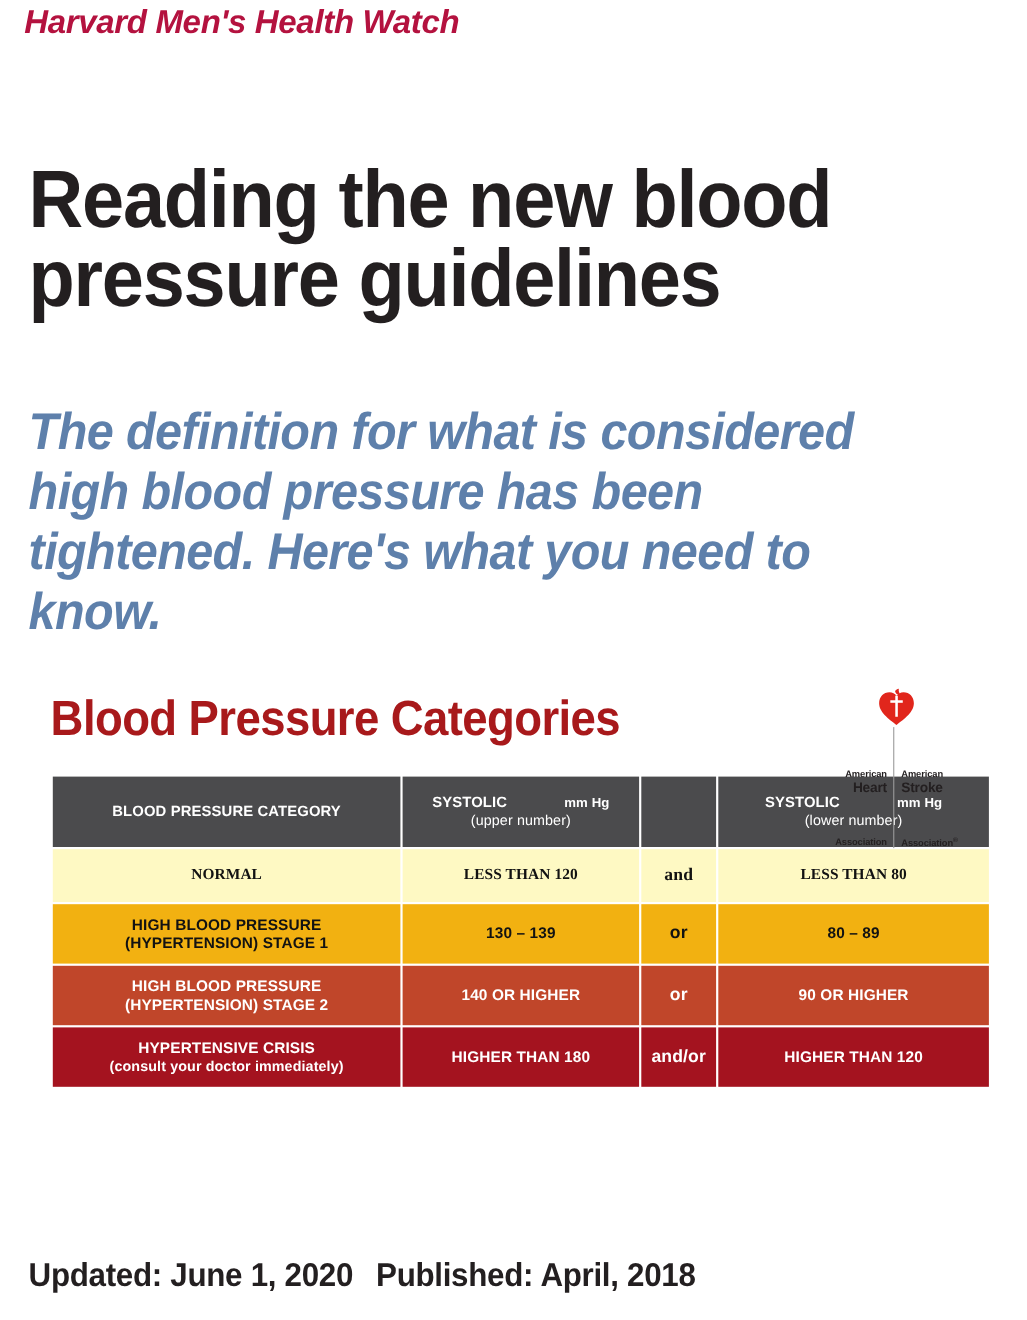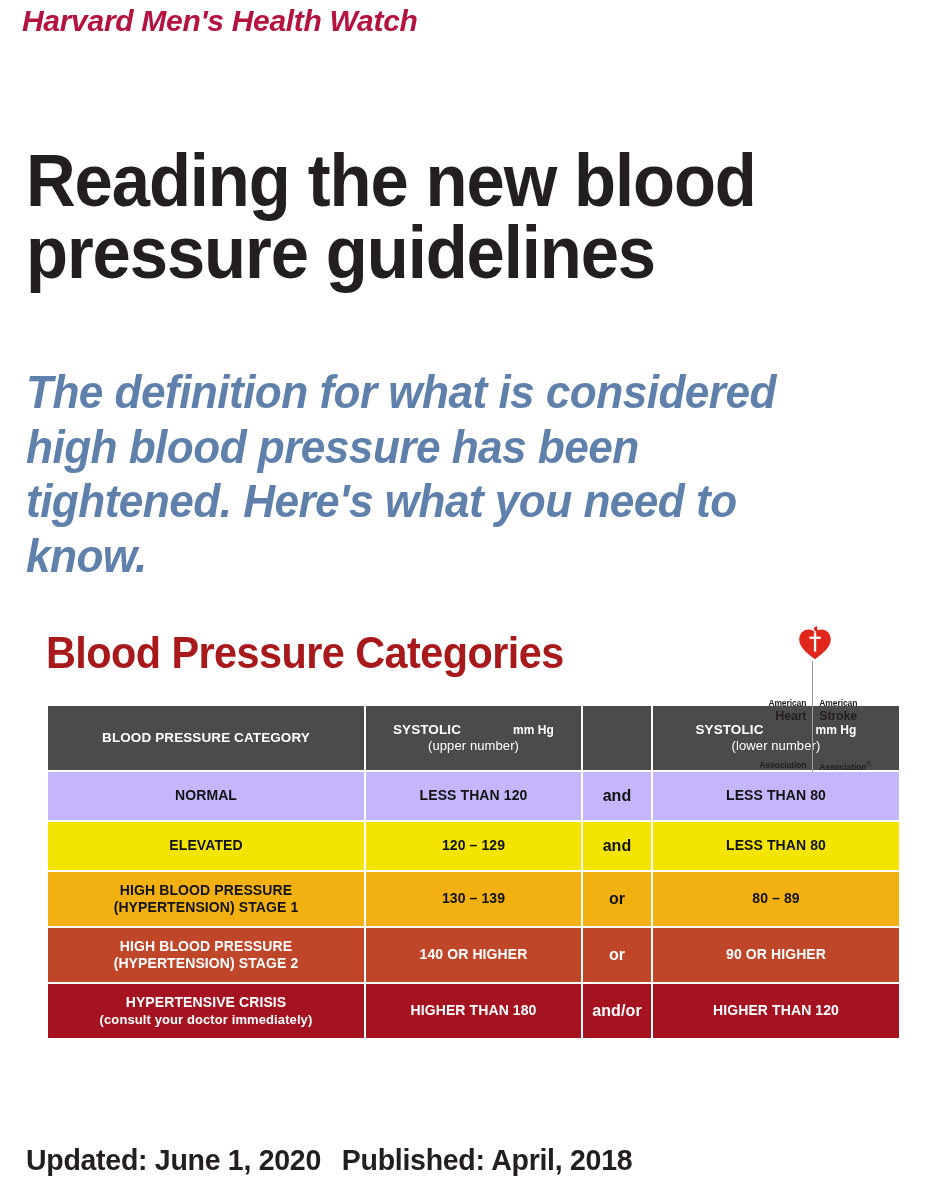--- a/index.html
+++ b/index.html
@@ -177,21 +177,21 @@
 
   tbody td {
     height: 48px;
     font-size: 14px;
     line-height: 1.25;
   }
   tbody td.conn {
     font-size: 16px;
     margin-left: 24px;
   }
-  tbody tr.r-normal td   { background: #c4b5fd; color: #121212; }
+  tbody tr.r-normal td   { background: #fef9c3; color: #121212; font-family: Liberation Serif, serif; }
   tbody tr.r-elevated td { background: #f3e500; color: #121212; }
   tbody tr.r-stage1 td   { background: #f2b111; color: #121212; }
   tbody tr.r-stage2 td   { background: #c0462a; color: #ffffff; }
   tbody tr.r-crisis td   { background: #a4131f; color: #ffffff; }
 
   tbody tr.r-stage1 td, tbody tr.r-stage2 td, tbody tr.r-crisis td { height: 54px; }
 
   .cell-two-line .l1 { display: block; }
   .cell-two-line .l2 { display: block; }
   .crisis-note { font-size: 13px; font-weight: 700; }
@@ -273,28 +273,20 @@
     </thead>
     <tbody>
       <tr class="r-normal">
         <td class="cell-two-line">
           <span class="l1">NORMAL</span>
         </td>
         <td>LESS THAN 120</td>
         <td class="conn">and</td>
         <td>LESS THAN 80</td>
       </tr>
-      <tr class="r-elevated">
-        <td class="cell-two-line">
-          <span class="l1">ELEVATED</span>
-        </td>
-        <td>120 – 129</td>
-        <td class="conn">and</td>
-        <td>LESS THAN 80</td>
-      </tr>
       <tr class="r-stage1">
         <td class="cell-two-line">
           <span class="l1">HIGH BLOOD PRESSURE</span>
           <span class="l2">(HYPERTENSION) STAGE 1</span>
         </td>
         <td>130 – 139</td>
         <td class="conn">or</td>
         <td>80 – 89</td>
       </tr>
       <tr class="r-stage2">

